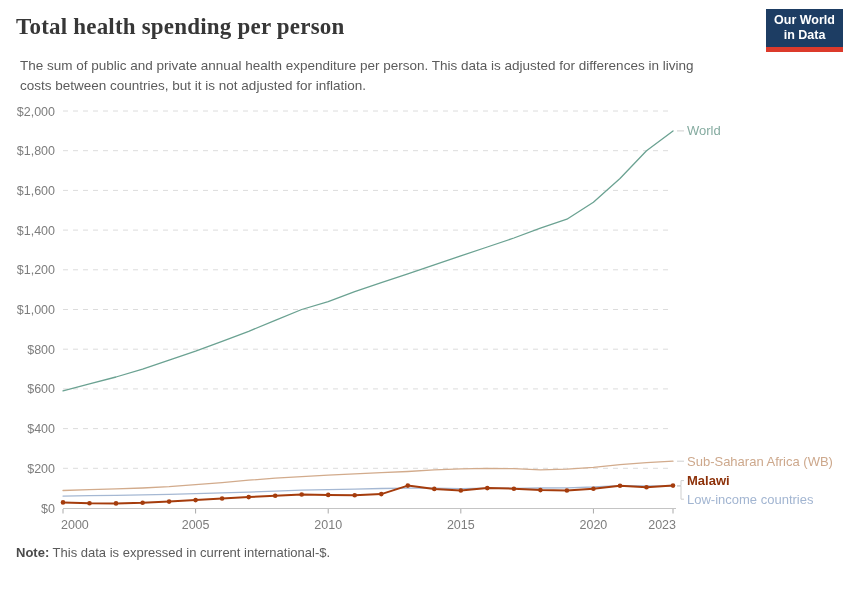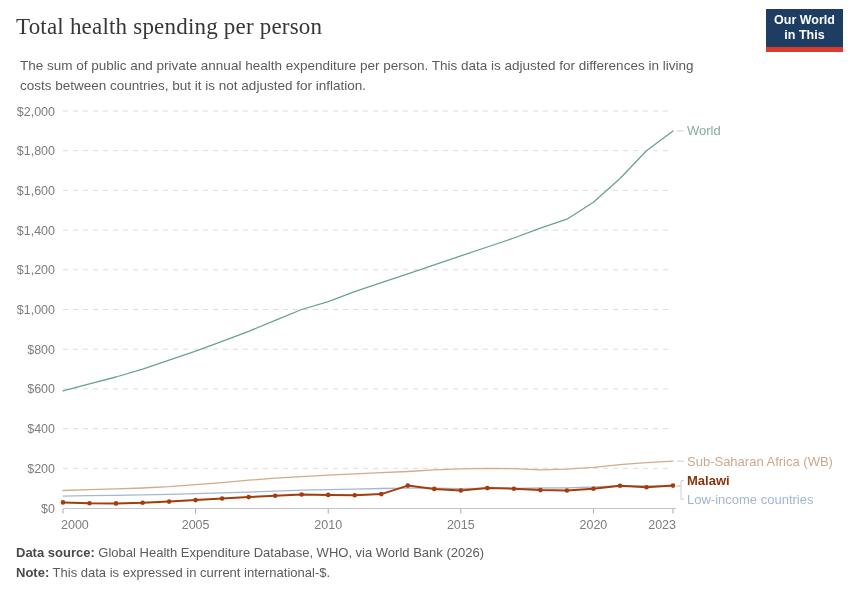--- a/index.html
+++ b/index.html
@@ -2,21 +2,21 @@
 <html><head>
 <meta charset="utf-8">
 <style>
   html,body{margin:0;padding:0;background:#fff;}
   .page{
     position:relative;width:850px;height:600px;background:#ffffff;
     font-family:"Liberation Sans",sans-serif;overflow:hidden;
   }
   .title{
     position:absolute;left:16px;top:14px;margin:0;
-    font-family:"Liberation Serif",serif;font-weight:400;
+    font-family:"Liberation Serif",serif;font-weight:700;
     font-size:23px;color:#373737;letter-spacing:.2px;
   }
   .subtitle{
     position:absolute;left:16px;top:52px;margin:4px;width:705px;
     font-size:13.5px;line-height:1.45;color:#5b5b5b;
   }
   .logo{
     position:absolute;right:7px;top:9px;width:77px;height:43px;
     display:flex;flex-direction:column;cursor:pointer;
   }
@@ -38,21 +38,21 @@
 <body>
 
 <div class="page">
 
   <h1 class="title">Total health spending per person</h1>
   <p class="subtitle">The sum of public and private annual health expenditure per person. This data is adjusted for differences in living costs between countries, but it is not adjusted for inflation.</p>
 
   <div class="logo">
     <div class="logo-box" style="background: rgb(29, 61, 99);">
       <span>Our World</span>
-      <span>in This</span>
+      <span>in Data</span>
     </div>
     <div class="logo-strip" style="background: rgb(220, 58, 43);"></div>
   </div>
 
   <svg id="chart" width="850" height="600" viewBox="0 0 850 600" style="position:absolute;left:0;top:0;">
       <text x="55" y="512.5" text-anchor="end" font-size="12.5" fill="#7d7d7d">$0</text>
       <line x1="63" y1="468.3" x2="673" y2="468.3" stroke="#dcdcdc" stroke-width="1" stroke-dasharray="5,5"></line>
       <text x="55" y="472.8" text-anchor="end" font-size="12.5" fill="#7d7d7d">$200</text>
       <line x1="63" y1="428.6" x2="673" y2="428.6" stroke="#dcdcdc" stroke-width="1" stroke-dasharray="5,5"></line>
       <text x="55" y="433.1" text-anchor="end" font-size="12.5" fill="#7d7d7d">$400</text>
@@ -118,23 +118,20 @@
       <path d="M 677 486.2 H 681 V 499.2 H 684" fill="none" stroke="#cfcfcf" stroke-width="1"></path>
       <text x="687" y="503.665" text-anchor="start" font-size="13" fill="#a2b5d1" font-weight="normal">Low-income countries</text>
       <path d="M 677 130.9 H 684" fill="none" stroke="#cfcfcf" stroke-width="1"></path>
       <text x="687" y="135.35000000000002" text-anchor="start" font-size="13" fill="#85aba0" font-weight="normal">World</text>
       <path d="M 677 485.6 H 681 V 480.6 H 684" fill="none" stroke="#cfcfcf" stroke-width="1"></path>
       <text x="687" y="485.0695" text-anchor="start" font-size="13" fill="#8d3109" font-weight="bold">Malawi</text>
     </svg>
 
   <div class="footer">
     <div class="footer-row">
-      <span>
-        <b>Data source:</b><span> Global Health Expenditure Database, WHO, via World Bank (2026)</span>
-      </span>
     </div>
     <div class="footer-row">
       <span>
         <b>Note:</b><span> This data is expressed in current international-$.</span>
       </span>
     </div>
   </div>
 </div>
 
 </body></html>

